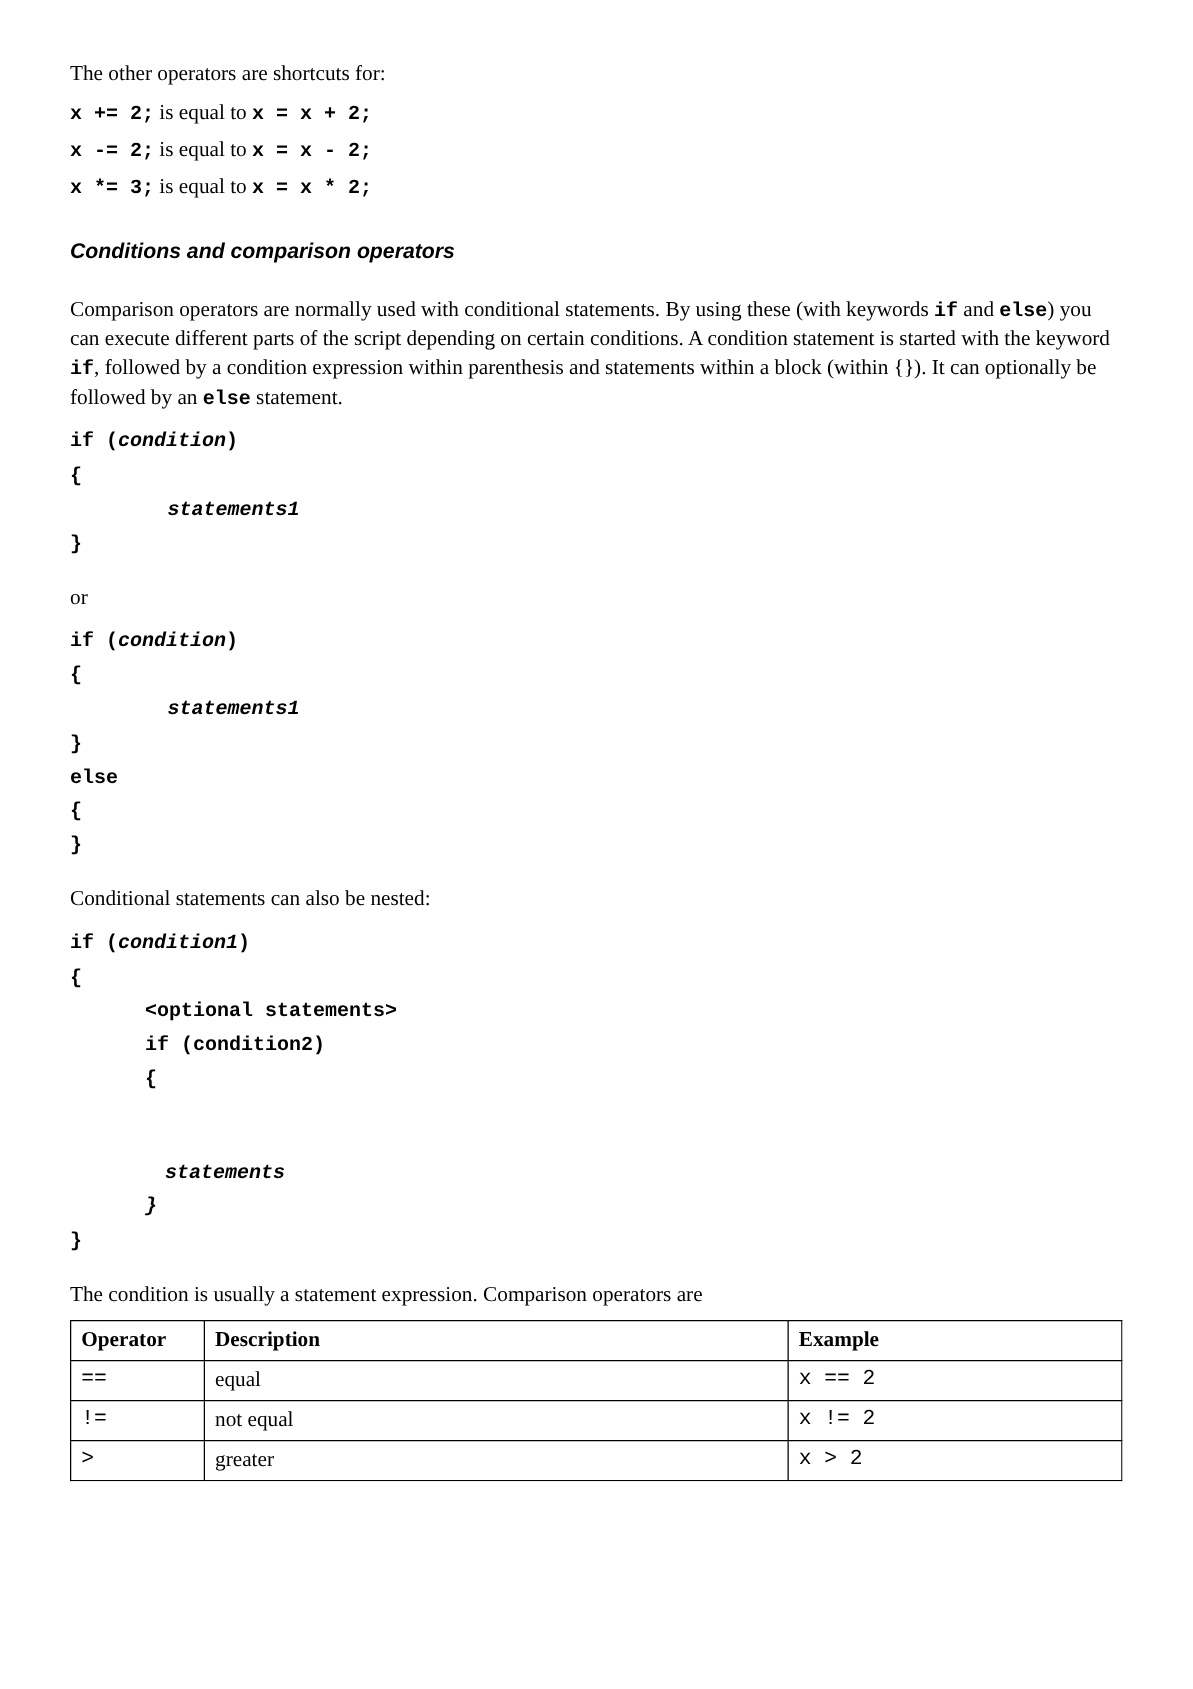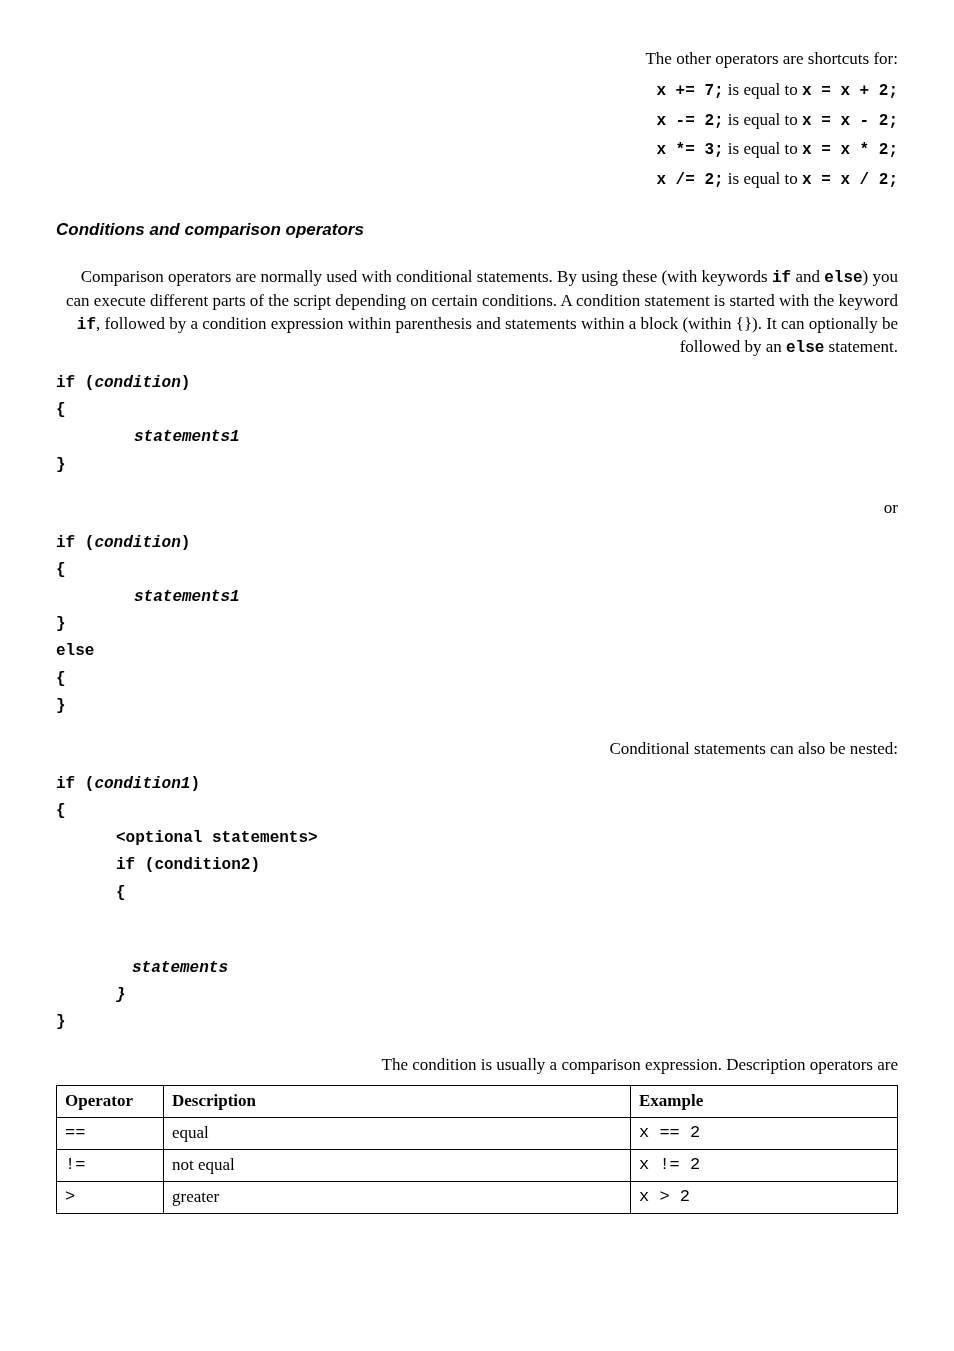--- a/index.html
+++ b/index.html
@@ -3,21 +3,21 @@
 <meta charset="utf-8">
 <style>
   body {
     font-family: "Times New Roman", Times, serif;
     font-size: 17px;
     color: #000;
     margin: 40px 56px;
     line-height: 1.35;
     max-width: 860px;
   }
-  p { margin: 8px 0; text-align: right; }
+  p { margin: 8px 0; }
   code, .mono { font-family: "Courier New", Courier, monospace; font-size: 16px; }
   .bold { font-weight: bold; }
   .italic { font-style: italic; }
   .op-line { margin: 6px 0; }
   h3 {
     font-family: Arial, Helvetica, sans-serif;
     font-size: 17px;
     font-weight: bold;
     font-style: italic;
     margin-top: 28px;
@@ -48,30 +48,27 @@
   td.col-desc { font-family: "Times New Roman", Times, serif; }
   td.col-ex { font-family: "Courier New", Courier, monospace; width: 250px; }
 </style>
 </head>
 <body>
 
 <p>The other operators are shortcuts for:</p>
 
 <div>
   <p class="op-line">
-    <span class="mono bold">x += 7;</span><span> is equal to </span><span class="mono bold">x = x + 2;</span>
+    <span class="mono bold">x += 2;</span><span> is equal to </span><span class="mono bold">x = x + 2;</span>
   </p>
   <p class="op-line">
     <span class="mono bold">x -= 2;</span><span> is equal to </span><span class="mono bold">x = x - 2;</span>
   </p>
   <p class="op-line">
     <span class="mono bold">x *= 3;</span><span> is equal to </span><span class="mono bold">x = x * 2;</span>
-  </p>
-  <p class="op-line">
-    <span class="mono bold">x /= 2;</span><span> is equal to </span><span class="mono bold">x = x / 2;</span>
   </p>
 </div>
 
 <h3>Conditions and comparison operators</h3>
 
 <p>
   <span>Comparison operators are normally used with conditional statements. By using these (with keywords </span><span class="mono bold">if</span><span> and </span><span class="mono bold">else</span><span>) you can execute different parts of the script depending on certain conditions. A condition statement is started with the keyword </span><span class="mono bold">if</span><span>, followed by a condition expression within parenthesis and statements within a block (within {}). It can optionally be followed by an </span><span class="mono bold">else</span><span> statement.</span>
 </p>
 
 <div class="code-block">
@@ -99,21 +96,21 @@
   <div class="bold"><span>if (</span><span class="italic">condition1</span><span>)</span></div>
   <div class="bold">{</div>
   <div class="bold indent2">&lt;optional statements&gt;</div>
   <div class="bold indent2">if (condition2)</div>
   <div class="bold indent2">{</div>
   <div class="bold italic indent3">statements</div>
   <div class="bold italic indent2">}</div>
   <div class="bold">}</div>
 </div>
 
-<p>The condition is usually a comparison expression. Description operators are</p>
+<p>The condition is usually a statement expression. Comparison operators are</p>
 
 <table>
   <thead>
     <tr>
       <th>Operator</th>
       <th>Description</th>
       <th>Example</th>
     </tr>
   </thead>
   <tbody>

